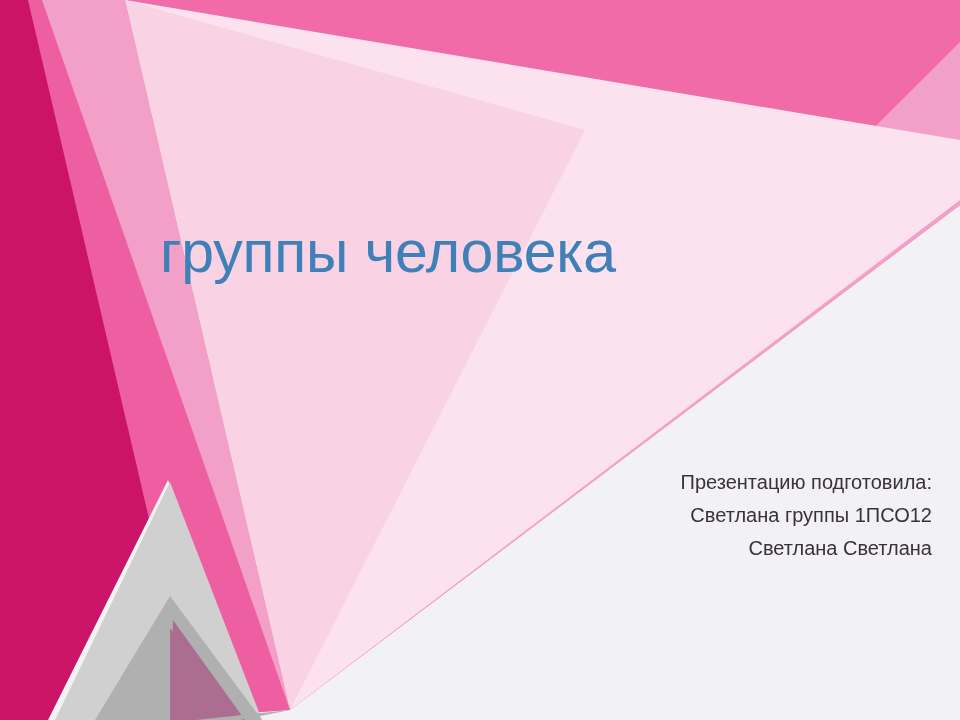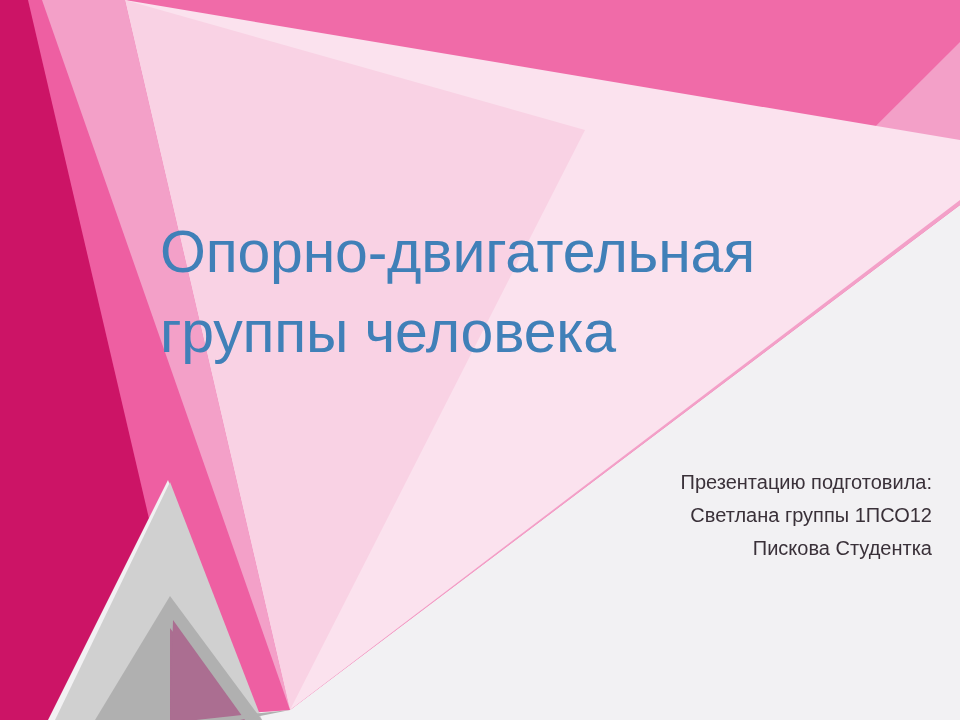--- a/index.html
+++ b/index.html
@@ -95,24 +95,23 @@
 
     <polygon points="173,620 245,720 170,720" fill="#ab6e91"></polygon>
 
     <polygon points="196,720 290,710 240,720" fill="#b0b0b0"></polygon>
 
   </svg>
 
   <div id="content">
 
     <div id="title-block">
-      <div class="title-line">Опорно-двигательная</div>
       <div class="title-line">группы человека</div>
     </div>
 
     <div id="subtitle-block">
       <div class="subtitle-line">Презентацию подготовила:</div>
       <div class="subtitle-line">Светлана группы 1ПСО12</div>
-      <div class="subtitle-line">Пискова Студентка</div>
+      <div class="subtitle-line">Светлана Светлана</div>
     </div>
 
   </div>
 </div>
 
 </body></html>

